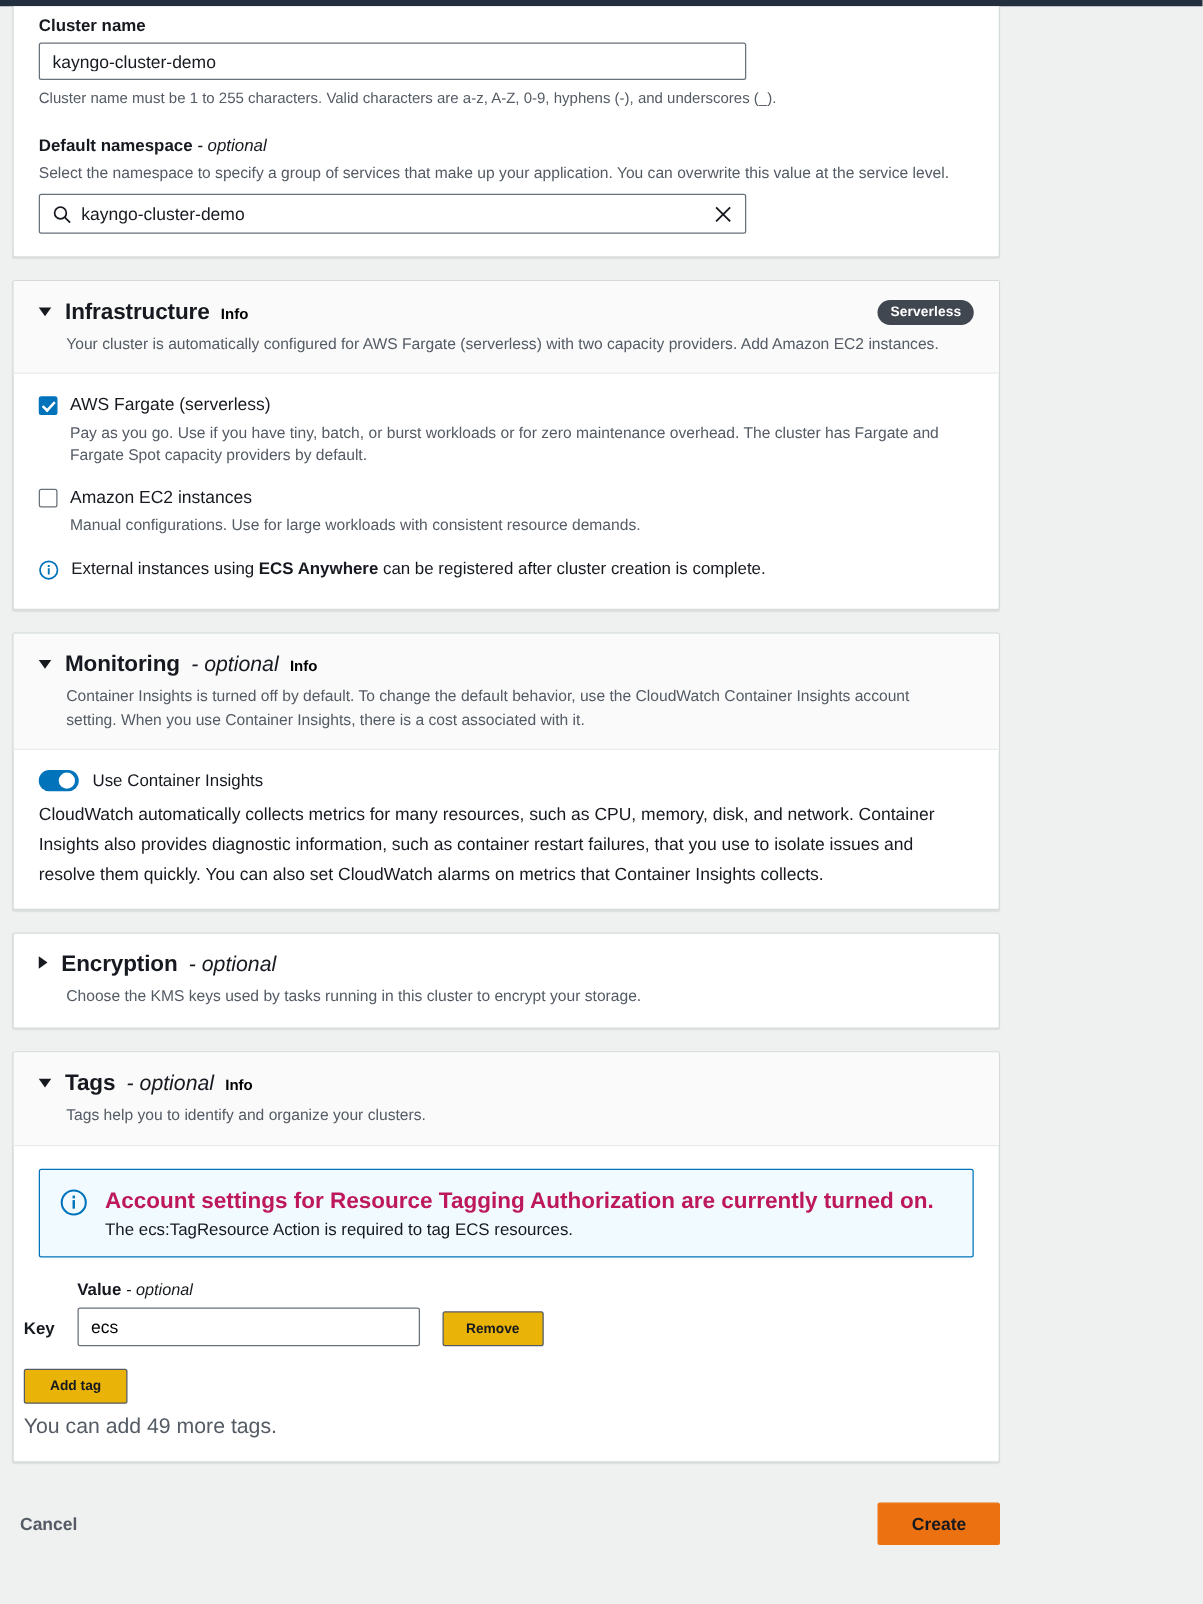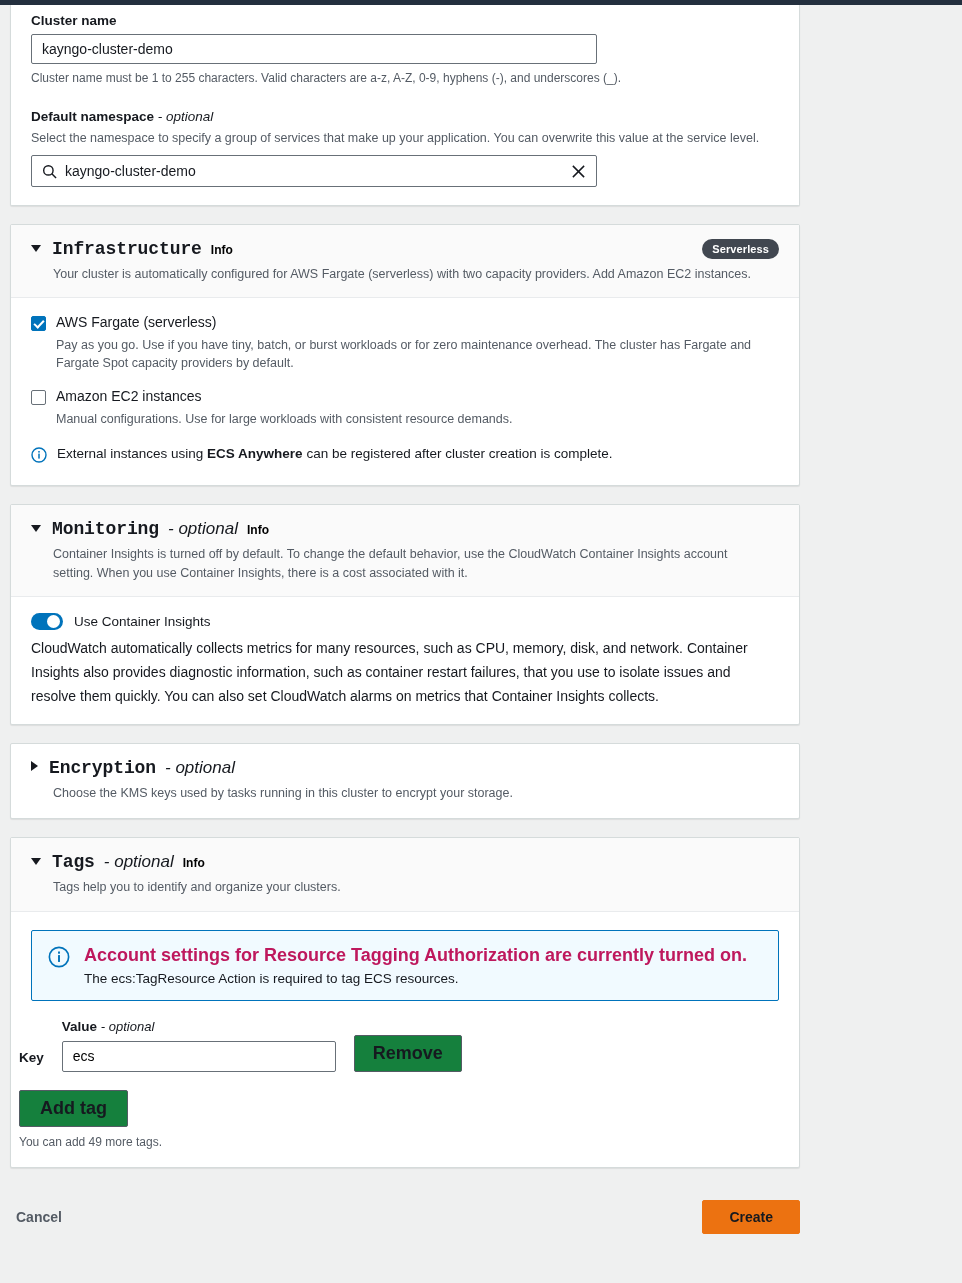--- a/index.html
+++ b/index.html
@@ -28,21 +28,21 @@
   .sec-head.shaded { background: #fafafa; border-bottom: 1px solid #e9ebed; }
   .sec-title-row { display: flex; align-items: center; justify-content: space-between; }
   .sec-title-left { display: flex; align-items: baseline; gap: 9px; }
   .caret {
     display: inline-block; width: 0; height: 0; margin-right: 2px;
     position: relative; top: -2px;
   }
   .caret.down { border-left: 5px solid transparent; border-right: 5px solid transparent; border-top: 7px solid #16191f; }
   .caret.right { border-top: 5px solid transparent; border-bottom: 5px solid transparent; border-left: 7px solid #16191f; }
   .sec-title {
-    font-size: 18px; font-weight: bold; letter-spacing: -0.1px; font-family: Liberation Mono, monospace;
+    font-size: 18px; font-weight: bold; letter-spacing: -0.1px;
   }
   .opt { font-weight: normal; font-style: italic; color: #16191f; font-size: 17px; }
   .info-link { color: #000000; font-size: 12px; font-weight: bold; text-decoration: none; cursor: pointer; }
   .badge {
     background: #414750; color: #ffffff; font-size: 11px; font-weight: bold;
     padding: 4px 10px; border-radius: 14px; letter-spacing: 0.1px;
   }
   .sec-desc { font-size: 12.5px; color: #545b64; line-height: 1.45; margin-top: 6px; padding-left: 22px; }
 
   .sec-body { padding: 16px 20px 18px 20px; }
@@ -98,26 +98,26 @@
   }
   .alert-title { font-size: 18px; font-weight: bold; color: #be185d; }
   .alert-body { font-size: 13.5px; color: #16191f; margin-top: 5px; }
 
   .tag-grid { display: flex; align-items: flex-end; gap: 18px; margin-top: 18px; }
   .tag-col-label { font-size: 13.5px; font-weight: bold; margin-bottom: 7px; }
   .tag-input { width: 277px; height: 31px; border: 1px solid #687078; border-radius: 2px;
     padding: 4px 10px; font-size: 14px; font-family: "Liberation Sans", sans-serif; background: #fff; outline: none; }
   .tag-input.val { width: 274px; }
   .btn-plain {
-    background: #15803d; border: 1px solid #545b64; border-radius: 2px; color: #16191f;
-    font-size: 18px; font-weight: bold; padding: 7px 18px; cursor: pointer;
+    background: #eab308; border: 1px solid #545b64; border-radius: 2px; color: #16191f;
+    font-size: 11px; font-weight: bold; padding: 7px 18px; cursor: pointer;
     font-family: "Liberation Sans", sans-serif;
   }
   .btn-addtag { margin-top: 18px; padding: 7px 20px; }
-  .tag-foot { font-size: 12px; color: #545b64; margin-top: 8px; }
+  .tag-foot { font-size: 17px; color: #545b64; margin-top: 8px; }
 
   .footer { display: flex; align-items: center; justify-content: space-between; gap: 20px;
     padding: 14px 10px 0 10px; width: 810px; }
   .btn-cancel { background: transparent; border: none; color: #545b64; font-size: 14px;
     font-weight: bold; cursor: pointer; padding: 8px 6px; font-family: "Liberation Sans", sans-serif; }
   .btn-create { background: #ec7211; border: 1px solid #ec7211; border-radius: 2px; color: #16191f;
     font-size: 14px; font-weight: bold; padding: 8px 26px; cursor: pointer;
     font-family: "Liberation Sans", sans-serif; }
 </style>
 </head>

